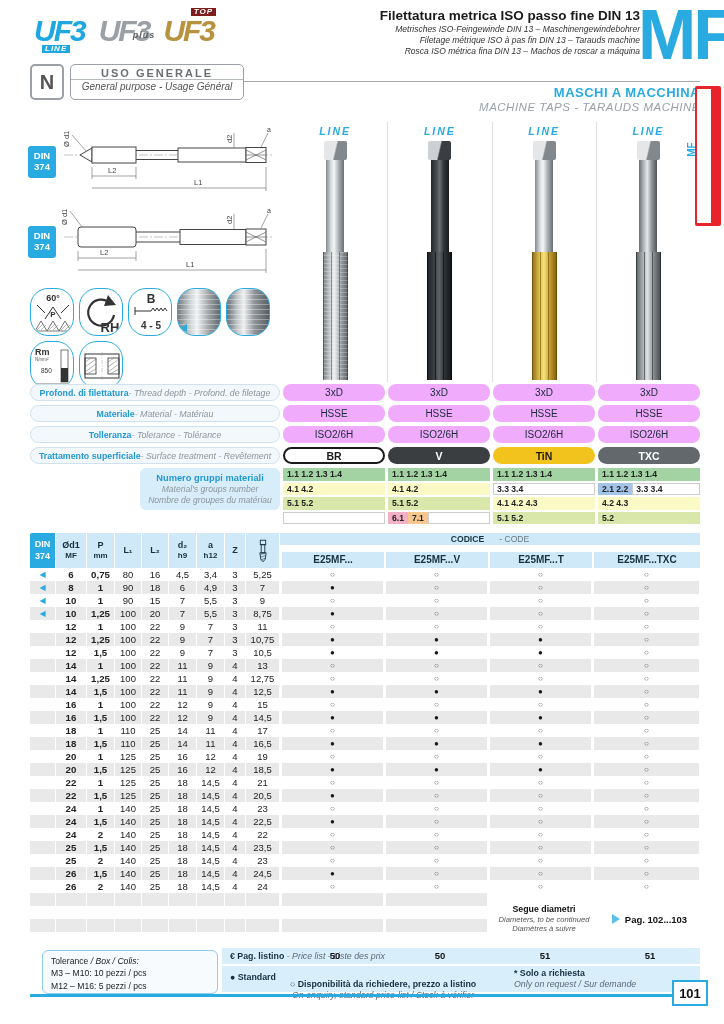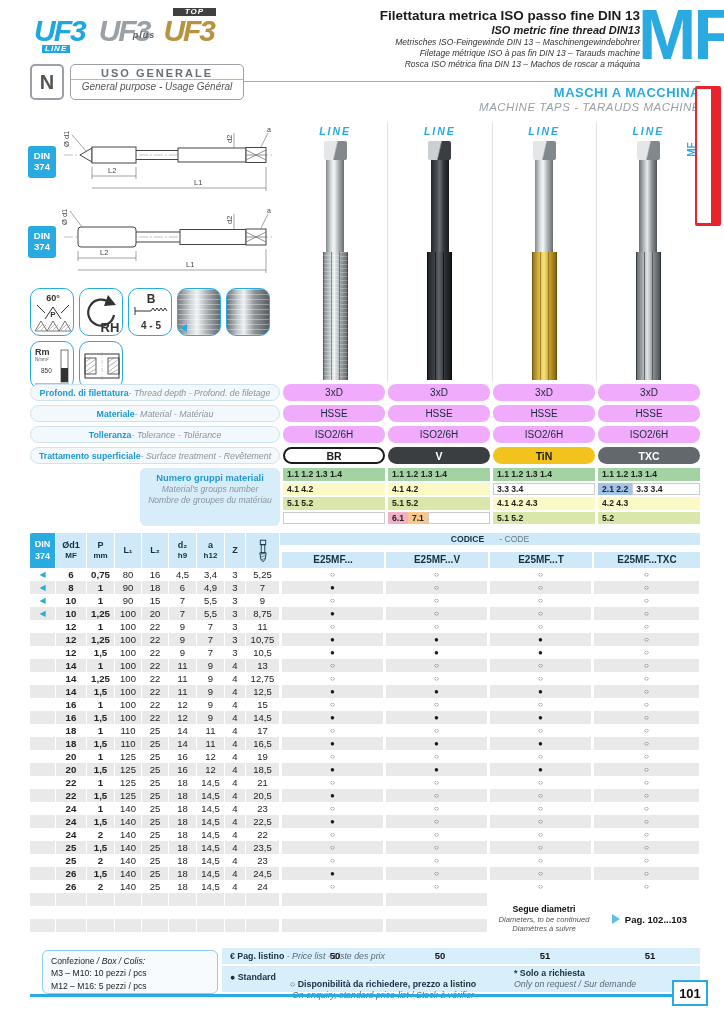--- a/index.html
+++ b/index.html
@@ -8,21 +8,21 @@
 
   
   .logos { position:absolute; left:34px; top:16px; display:flex; gap:14px; align-items:flex-end; }
   .logo { font-style:italic; font-weight:bold; font-size:30px; letter-spacing:-2px; line-height:1; position:relative; }
   .logo .sub { position:absolute; font-style:italic; font-size:8px; letter-spacing:1px; }
   .logo-line { color:#1ea7e0; }
   .logo-line .sub { left:8px; bottom:-7px; background:#1ea7e0; color:#fff; padding:0 3px; font-weight:bold;}
   .logo-plus { color:#9aa0a5; }
   .logo-plus .sub { right:-6px; bottom:6px; color:#5a5e61; font-weight:bold; font-size:9px;}
   .logo-top { color:#b8923f; }
-  .logo-top .sub { right:-2px; top:-8px; background:#404040; color:#fff; padding:0 12px; font-weight:bold;}
+  .logo-top .sub { right:-2px; top:-8px; background:#7f1d1d; color:#fff; padding:0 3px; font-weight:bold;}
 
   .title-block { position:absolute; left:260px; top:8px; width:380px; text-align:right; color:#1a1a1a;}
   .title-it { font-weight:bold; font-size:13.5px; }
   .title-en { font-weight:bold; font-style:italic; font-size:11px; margin-top:1px;}
   .title-x  { font-style:italic; font-size:8.5px; color:#333; margin-top:1px; }
 
   .mf-big { position:absolute; left:638px; top:0px; font-size:70px; font-weight:bold; color:#29abe2; letter-spacing:-3px; line-height:1;}
 
   .class-box { position:absolute; left:30px; top:64px; width:34px; height:36px; border:2px solid #9aa0a5; border-radius:5px;
     display:flex; align-items:center; justify-content:center; font-size:20px; font-weight:bold; color:#555;}
@@ -42,21 +42,21 @@
   .draw-zone { position:absolute; left:28px; top:122px; width:254px; }
   .draw-row { display:flex; align-items:center; height:80px; }
   .din-box { width:28px; height:32px; background:#29abe2; color:#fff; font-weight:bold; font-size:9.5px; border-radius:3px;
     display:flex; flex-direction:column; align-items:center; justify-content:center; line-height:1.15; flex:none;}
   .draw-svg { width:222px; height:78px; }
   .draw-svg text { font-family:"Liberation Sans",sans-serif; }
 
   
   .icons-zone { position:absolute; left:30px; top:288px; width:254px;}
   .icon-row { display:flex; gap:5px; margin-bottom:5px;}
-  .icon-box { width:44px; height:48px; border:1.6px solid #29abe2; border-radius:10px; background:#fff; position:relative; overflow:hidden;}
+  .icon-box { width:44px; height:48px; border:1.6px solid #29abe2; border-radius:18px; background:#fff; position:relative; overflow:hidden;}
   .icon-photo { background:linear-gradient(90deg,#777d81 0%,#cfd4d6 30%,#f1f3f4 45%,#9aa0a4 75%,#62686c 100%);}
   .icon-photo.flute { background:linear-gradient(90deg,#6a7074 0%,#c4c9cc 25%,#eef0f1 40%,#8f9599 65%,#565c60 100%);}
   .icon-photo .ridges { position:absolute; inset:0; background:repeating-linear-gradient(0deg, rgba(255,255,255,.35) 0 1px, transparent 1px 5px);}
   .corner-arrow { position:absolute; left:2px; bottom:3px; width:0; height:0; border-top:4px solid transparent; border-bottom:4px solid transparent; border-right:7px solid #29abe2;}
 
   
   .products { position:absolute; left:283px; top:122px; width:417px; height:260px; display:grid; grid-template-columns:repeat(4,1fr);}
   .product-col { position:relative; border-left:1px solid #e0e0e0; display:flex; flex-direction:column; align-items:center; padding-top:3px;}
   .product-col:first-child { border-left:none; }
   .line-label { color:#29abe2; font-weight:bold; font-style:italic; font-size:10.5px; letter-spacing:2px; margin-bottom:4px;}
@@ -89,21 +89,21 @@
   .spec-label i { color:#8a959c; font-style:italic;}
   .spec-val { background:#f0abfc; display:flex; align-items:center; justify-content:center; font-weight:normal; font-size:10px; color:#1a2b36; border-radius:8px;}
   .pillv { border-radius:9px; font-weight:bold; font-size:10.5px; display:flex; align-items:center; justify-content:center;}
   .pill-BR { background:#fff; border:2px solid #1a1a1a; color:#1a1a1a;}
   .pill-V { background:#3b3e41; color:#fff;}
   .pill-TiN { background:#f2c31c; color:#1a1a1a;}
   .pill-TXC { background:#63686c; color:#fff;}
 
   
   .groups { position:absolute; left:30px; top:468px; width:670px; display:grid; grid-template-columns:250px 102px 102px 102px 102px; column-gap:3px;}
-  .groups-label { margin-left:110px; background:#d8edfa; border-radius:6px; padding:5px 6px 0 6px; text-align:center; height:58px;}
+  .groups-label { margin-left:110px; background:#d8edfa; border-radius:6px; padding:5px 6px 0 6px; text-align:center; height:42px;}
   .groups-label .l1 { color:#2199d4; font-weight:bold; font-size:9.3px;}
   .groups-label .l2 { color:#8a959c; font-style:italic; font-size:8.6px; margin-top:1px;}
   .group-col { display:flex; flex-direction:column; gap:2px;}
   .gstrip { height:12.5px; display:flex; font-size:8.6px; font-weight:bold; color:#222; line-height:12.5px;}
   .gseg { padding:0 4px; white-space:nowrap;}
   .gseg.fill { flex:1;}
   .g-green { background:#a3d2a3;}
   .g-yellow { background:#fbf9c5;}
   .g-olive { background:#d9e7ab;}
   .g-pink { background:#f2b0c6;}
@@ -165,21 +165,20 @@
 <div class="page">
 
   <div class="logos">
     <div class="logo logo-line"><span>UF3</span><span class="sub">LINE</span></div>
     <div class="logo logo-plus"><span>UF3</span><span class="sub">plus</span></div>
     <div class="logo logo-top"><span>UF3</span><span class="sub">TOP</span></div>
   </div>
 
   <div class="title-block">
     <div class="title-it">Filettatura metrica ISO passo fine DIN 13</div>
-    <div class="title-en">ISO metric fine thread DIN13</div>
     <div class="title-x">Metrisches ISO-Feingewinde DIN 13 – Maschinengewindebohrer</div>
     <div class="title-x">Filetage métrique ISO à pas fin DIN 13 – Tarauds machine</div>
     <div class="title-x">Rosca ISO métrica fina DIN 13 – Machos de roscar a máquina</div>
   </div>
   <div class="mf-big">MF</div>
 
   <div class="class-box">N</div>
   <div class="use-box">
     <div class="use-title">USO GENERALE</div>
     <div class="use-sub">General purpose - Usage Général</div>
@@ -950,21 +949,21 @@
         <div class="segue-pag">
           <span class="pag-arrow"></span>
           <span>Pag. 102...103</span>
         </div>
       </div>
       </div>
   </div>
 
   <div class="footer">
     <div class="conf-box">
-      <div><span>Confezione</span><i> / Box / Colis:</i></div>
+      <div><span>Tolerance</span><i> / Box / Colis:</i></div>
       <div>M3 – M10: 10 pezzi / pcs</div>
       <div>M12 – M16: 5 pezzi / pcs</div>
     </div>
     <div class="foot-panel">
       <div class="price-row">
         <div class="price-label"><b>€ Pag. listino</b><i> - Price list - Liste des prix</i></div>
         <div class="price-val" style="left:98px">50</div>
         <div class="price-val" style="left:203px">50</div>
         <div class="price-val" style="left:308px">51</div>
         <div class="price-val" style="left:413px">51</div>

